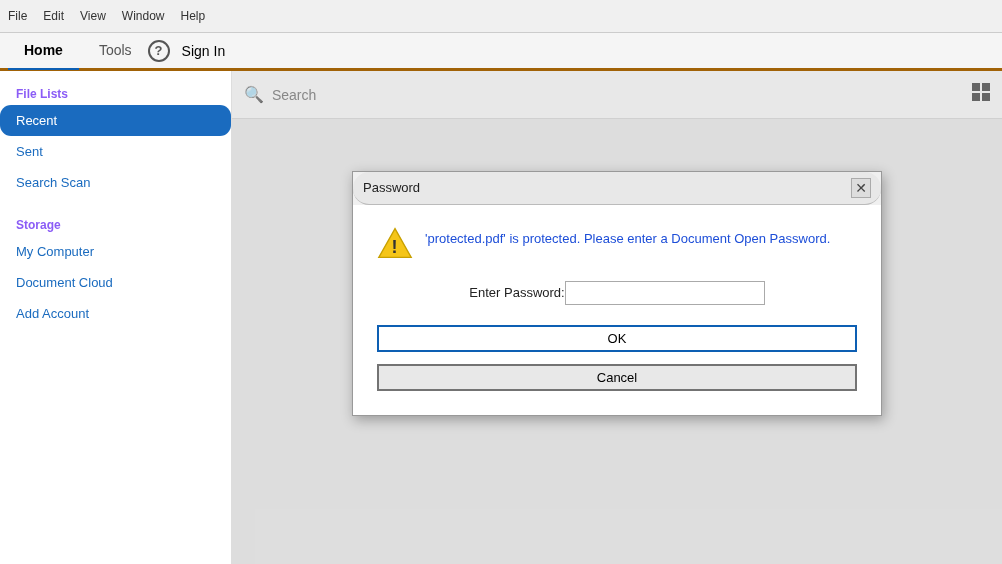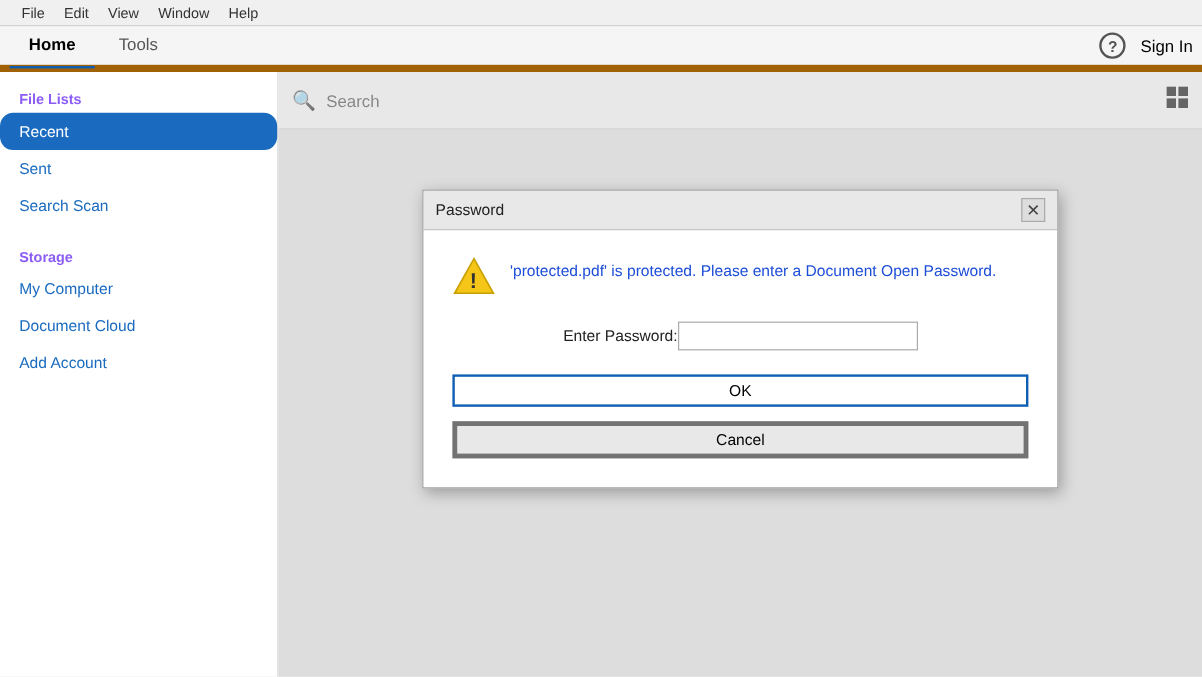--- a/index.html
+++ b/index.html
@@ -4,39 +4,38 @@
   <style>
     * { margin: 0; padding: 0; box-sizing: border-box; }
     body { font-family: Arial, sans-serif; font-size: 13px; background: #f0f0f0; width: 1002px; height: 564px; overflow: hidden; }
 
     
     .menu-bar {
       display: flex;
       align-items: center;
       background: #f0f0f0;
       border-bottom: 1px solid #ccc;
-      padding: 2px 18px;
-      height: 22px;
+      padding: 2px 8px;
+      height: 33px;
     }
     .menu-bar span {
       margin-right: 16px;
       font-size: 12px;
       color: #333;
       cursor: pointer;
     }
 
     
     .tab-bar {
       display: flex;
       align-items: center;
       background: #f5f5f5;
-      border-bottom: 6px solid #a16207;
+      border-bottom: 3px solid #a16207;
       padding: 0 8px;
       height: 38px;
-      justify-content: space-between;
     }
     .tab-bar-left { display: flex; align-items: center; gap: 4px; }
     .tab {
       padding: 8px 16px;
       font-size: 14px;
       color: #555;
       cursor: pointer;
       border-bottom: 2px solid transparent;
       height: 38px;
       display: flex; align-items: center;
@@ -153,20 +152,21 @@
       position: relative;
       top: -30px;
     }
     .dialog-titlebar {
       background: #e8e8e8;
       border-bottom: 1px solid #bbb;
       padding: 6px 10px;
       display: flex;
       align-items: center;
       justify-content: space-between;
+      border-radius: 16px;
     }
     .dialog-title {
       font-size: 13px;
       color: #222;
       font-weight: normal;
     }
     .dialog-close {
       font-size: 14px;
       color: #444;
       cursor: pointer;
@@ -219,21 +219,21 @@
       justify-content: center;
       gap: 12px;
       padding-bottom: 4px;
       flex-direction: column;
     }
     .dialog-btn {
       min-width: 90px;
       padding: 4px 16px;
       font-size: 13px;
       cursor: pointer;
-      border: 4px solid #737373;
+      border: 2px solid #737373;
       background: #e8e8e8;
     }
     .dialog-btn.primary {
       background: #fff;
       border: 2px solid #0d5fb3;
       color: #000;
     }
   </style>
 </head>
 <body>

